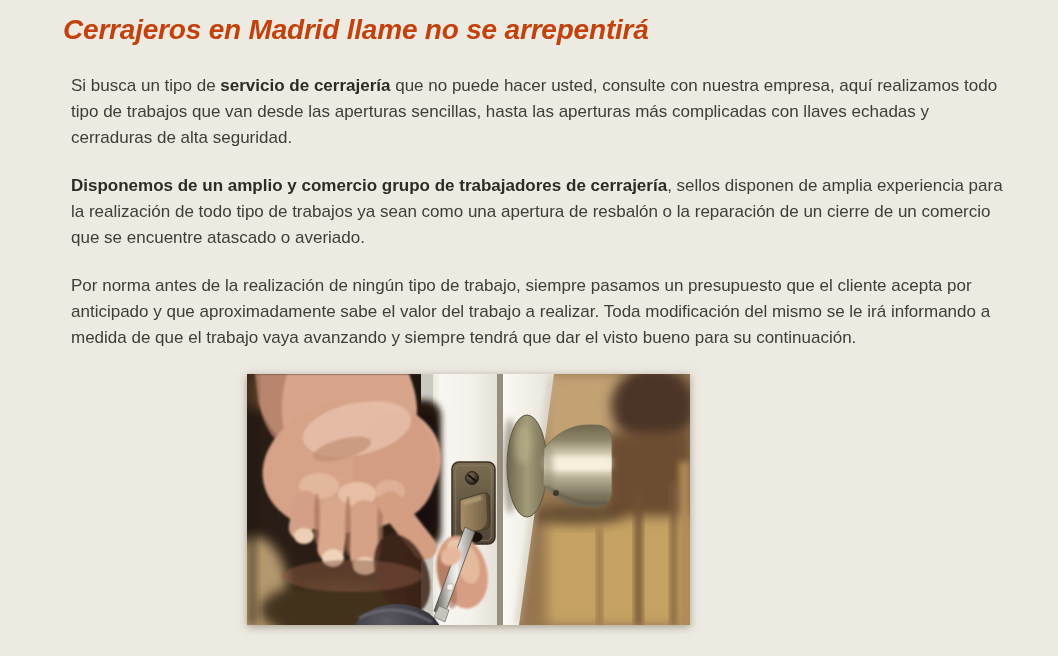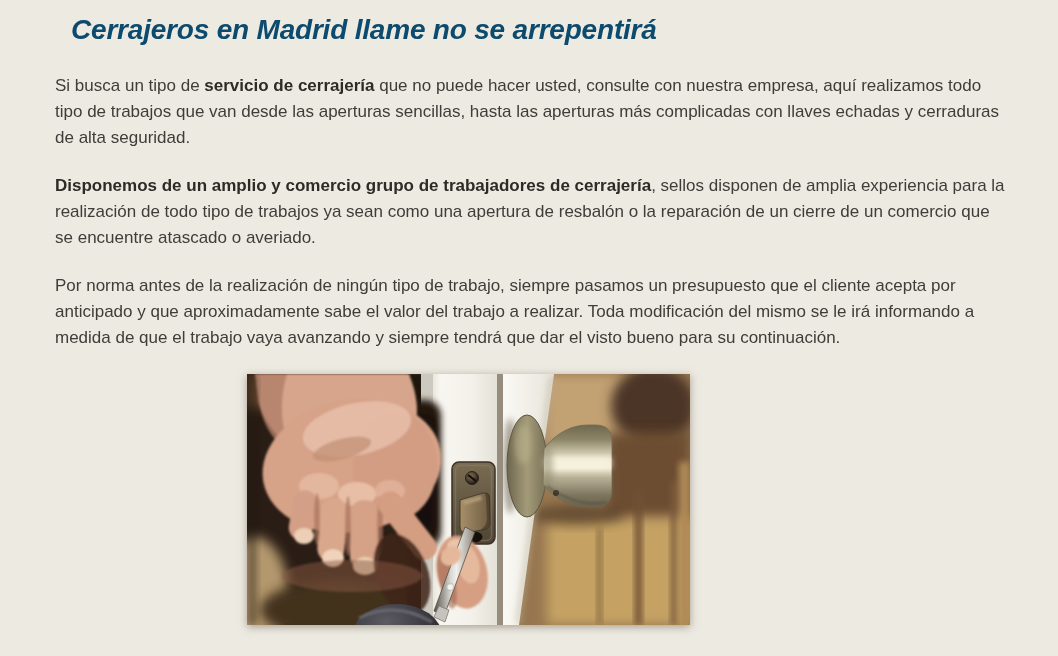--- a/index.html
+++ b/index.html
@@ -7,29 +7,29 @@
     position:relative;
     width:1058px;height:656px;
     background:#edeae2;
     overflow:hidden;
     font-family:"Liberation Sans", sans-serif;
   }
   .content{
     position:absolute;left:55px;top:14px;width:950px;
   }
   h1.title{
-    margin:0 0 27px 16px;
+    margin:0 0 27px 8px;
     font-size:28px;
     font-style:italic;
     font-weight:bold;
     letter-spacing:-0.2px;
-    color:#0c4a6e;
+    color:#c2410c;
   }
   p.para{
-    margin:0 0 22px 0;
+    margin:0 0 22px 16px;
     font-size:17px;
     line-height:26px;
     color:#3f3d38;
   }
   p.para strong{color:#2d2b26;}
   figure.photo{
     position:absolute;left:247px;top:374px;margin:0;
     width:443px;height:251px;
     box-shadow:0 2px 8px rgba(100,85,60,.5);
     background:#2a1d15;

